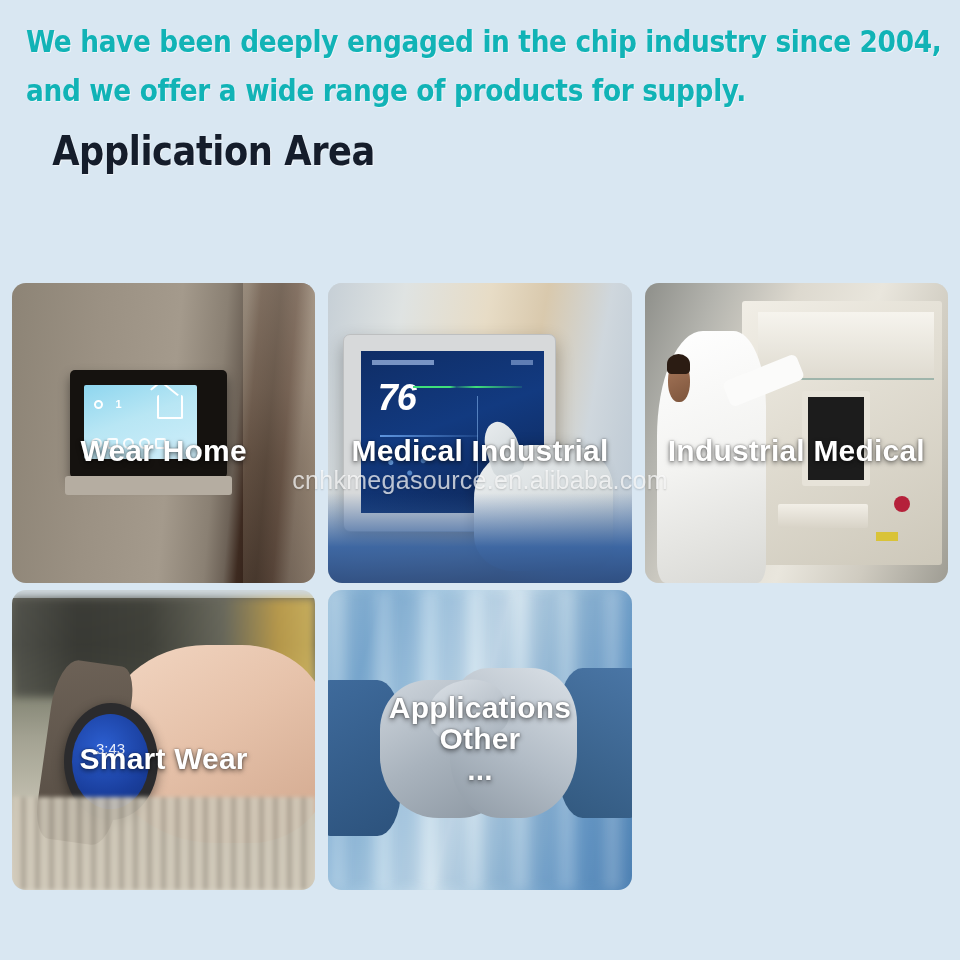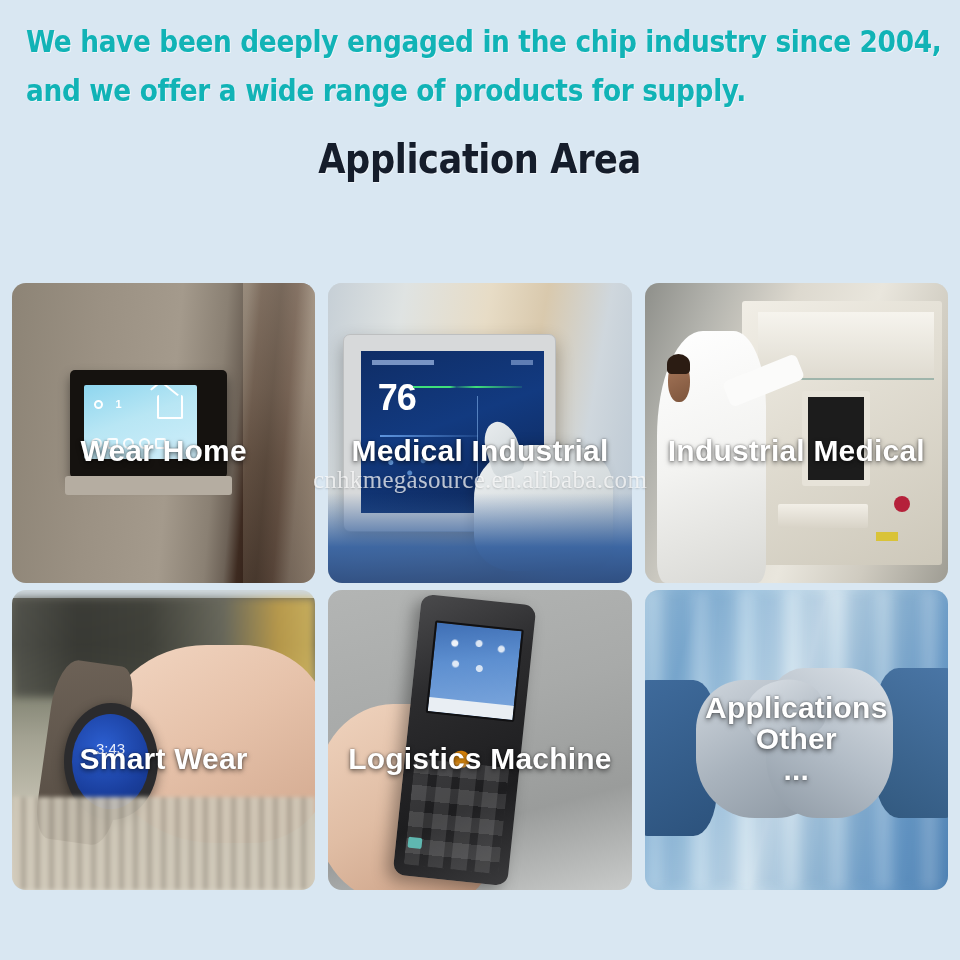--- a/index.html
+++ b/index.html
@@ -18,21 +18,21 @@
     font-family:"DejaVu Sans", sans-serif;
     font-weight:bold;
     font-size:30px;
     line-height:1.62;
     letter-spacing:-0.4px;
     transform:scaleX(0.88);
     transform-origin:left center;
     white-space:nowrap;
     text-shadow:1px 1px 0 rgba(255,255,255,0.55);
   }
-  .section-title-wrap { text-align:center; margin-top:20px; }
+  .section-title-wrap { text-align:left; margin-top:12px; }
   .section-title {
     display:inline-block;
     color:#151d2b;
     font-family:"DejaVu Sans", sans-serif;
     font-weight:bold;
     font-size:41px;
     letter-spacing:-0.5px;
     transform:scaleX(0.86);
     text-shadow:1px 1px 1px rgba(255,255,255,0.6);
   }
@@ -138,20 +138,21 @@
   .med-monitor{
     position:absolute; left:5%; top:17%; width:70%; height:66%;
     background:#d7d9da; border-radius:7px;
     box-shadow:0 8px 18px rgba(0,0,0,.3);
     border:1px solid #bdbfc0;
   }
   .med-screen{
     position:absolute; left:8%; top:8%; right:5%; bottom:9%;
     background:linear-gradient(160deg,#0f2d66 0%, #123a80 45%, #0d2555 100%);
     overflow:hidden;
+    font-style:italic;
   }
   .med-num{
     position:absolute; left:9%; top:16%;
     color:#fff; font-size:36px; font-weight:bold; letter-spacing:-1px;
     font-family:"Liberation Sans",sans-serif; text-shadow:none;
   }
   .med-wave{
     position:absolute; left:28%; top:22%; right:12%; height:2px;
     background:linear-gradient(90deg,#3fe07a 0%, #3fe07a 34%, rgba(63,224,122,.2) 40%, #3fe07a 58%, rgba(63,224,122,.15) 100%);
   }
@@ -357,21 +358,21 @@
   }
   .oa-label{ top:103px; line-height:1.03; }
 
   
   .watermark{
     position:absolute;
     left:0; right:0;
     top:466px;
     text-align:center;
     color:rgba(255,255,255,.72);
-    font-family:Liberation Serif, serif;
+    font-family:Liberation Sans, sans-serif;
     font-size:25px;
     letter-spacing:.3px;
     white-space:nowrap;
     pointer-events:none;
     text-shadow:0 1px 2px rgba(0,0,0,.18);
   }
 </style>
 </head>
 <body>
 
@@ -444,34 +445,20 @@
       <div class="sw-strap"></div>
       <div class="sw-watch">
         <div class="sw-face">
           <div class="sw-time">3:43</div>
         </div>
       </div>
     </div>
     <div class="card-label lab-mid2">Smart Wear</div>
   </div>
 
-  <div class="card">
-    <div class="scene lg-bg">
-      <div class="lg-hand"></div>
-      <div class="lg-pda">
-        <div class="lg-screen">
-          <div class="lg-icons"></div>
-        </div>
-        <div class="lg-orange"></div>
-        <div class="lg-keys"></div>
-        <div class="lg-teal"></div>
-      </div>
-    </div>
-    <div class="card-label lab-mid2">Logistics Machine</div>
-  </div>
 
   <div class="card">
     <div class="scene oa-bg">
       <div class="oa-sleeveL"></div>
       <div class="oa-sleeveR"></div>
       <div class="oa-handL"></div>
       <div class="oa-handR"></div>
       <div class="oa-thumb"></div>
     </div>
     <div class="card-label oa-label">

